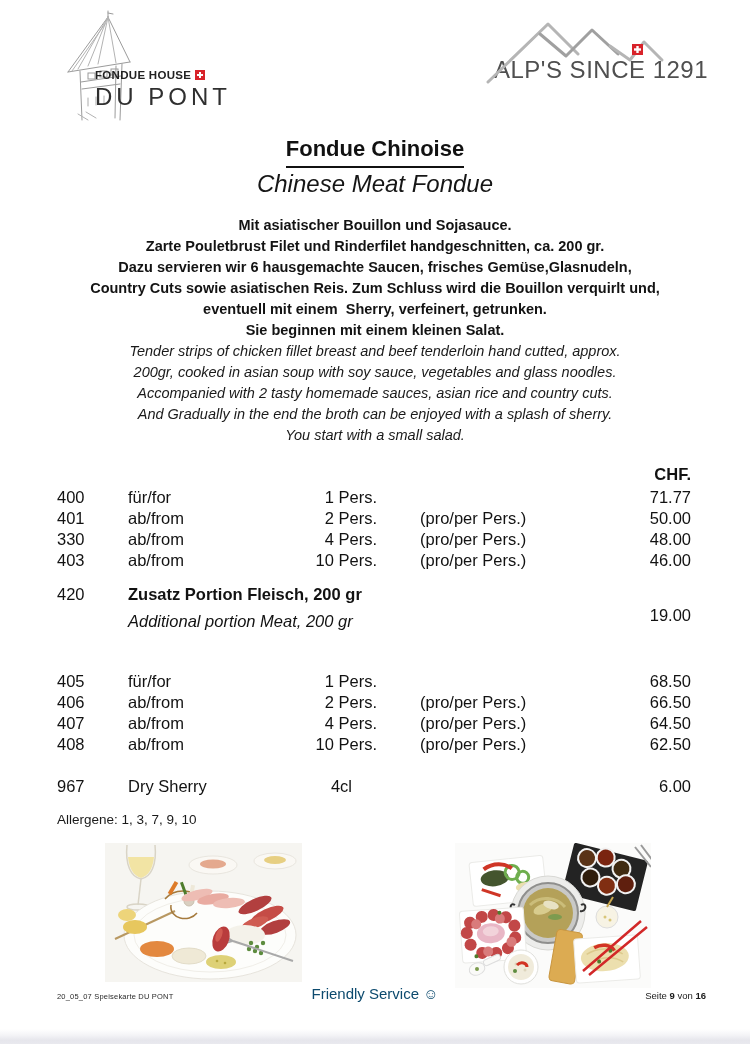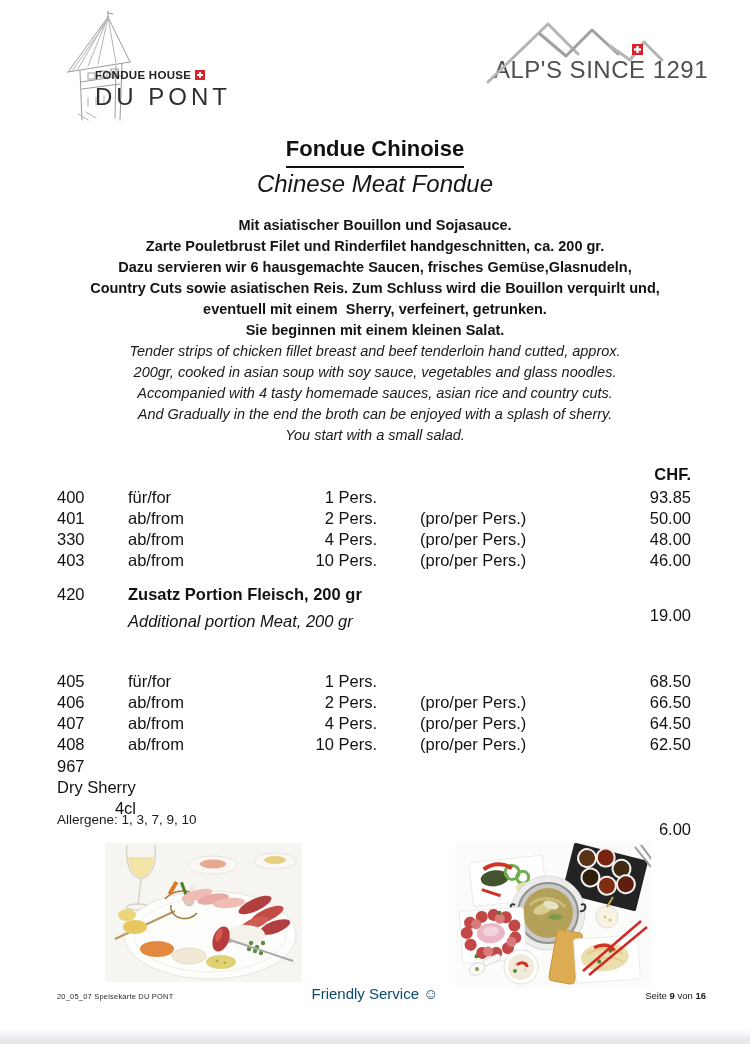--- a/index.html
+++ b/index.html
@@ -57,22 +57,22 @@
   .item-420 { position:absolute; left:57px; top:584px; width:634px; font-size:16.5px; }
   .item-420 .row { display:flex; height:21px; line-height:21px; }
   .name-de { font-weight:bold; }
   .name-en { font-style:italic;margin-top:6px; }
 
   .middle-note { position:absolute; top:640px; left:0; width:100%; text-align:center;
                  font-size:16px; line-height:21px; }
   .middle-note .de { white-space:pre; }
   .middle-note .en { white-space:pre; font-style:italic; }
 
-  .sherry { position:absolute; left:57px; top:756px; width:634px; display:flex;
-            height:21px; line-height:21px; font-size:16.5px;flex-direction:column; }
+  .sherry { position:absolute; left:57px; top:776px; width:634px; display:flex;
+            height:21px; line-height:21px; font-size:16.5px; }
 
   .allergens { position:absolute; left:57px; top:812px; font-size:13.5px; color:#1a1a1a; }
 
   
   .photo { position:absolute; display:block; }
   .photo-left  { left:105px; top:843px; }
   .photo-right { left:455px; top:843px; }
 
   
   .footer-left   { position:absolute; left:57px;  top:992px; font-size:7.5px; color:#2a2a2a; letter-spacing:0.2px; }
@@ -136,34 +136,34 @@
     <div class="desc-line">Zarte Pouletbrust Filet und Rinderfilet handgeschnitten, ca. 200 gr.</div>
     <div class="desc-line">Dazu servieren wir 6 hausgemachte Saucen, frisches Gemüse,Glasnudeln,</div>
     <div class="desc-line">Country Cuts sowie asiatischen Reis. Zum Schluss wird die Bouillon verquirlt und,</div>
     <div class="desc-line">eventuell mit einem  Sherry, verfeinert, getrunken.</div>
     <div class="desc-line">Sie beginnen mit einem kleinen Salat.</div>
   </div>
 
   <div class="desc-en">
     <div class="desc-line">Tender strips of chicken fillet breast and beef tenderloin hand cutted, approx.</div>
     <div class="desc-line">200gr, cooked in asian soup with soy sauce, vegetables and glass noodles.</div>
-    <div class="desc-line">Accompanied with 4 tasty homemade sauces, asian rice and country cuts.</div>
+    <div class="desc-line">Accompanied with 2 tasty homemade sauces, asian rice and country cuts.</div>
     <div class="desc-line">And Gradually in the end the broth can be enjoyed with a splash of sherry.</div>
     <div class="desc-line">You start with a small salad.</div>
   </div>
 
   <div class="chf-header">CHF.</div>
 
   <div class="ptable ptable-1">
     <div class="prow">
       <span class="c-code">400</span>
       <span class="c-label">für/for</span>
       <span class="c-qty">1 Pers.</span>
       <span class="c-per"></span>
-      <span class="c-price">93.85</span>
+      <span class="c-price">71.77</span>
     </div>
     <div class="prow">
       <span class="c-code">401</span>
       <span class="c-label">ab/from</span>
       <span class="c-qty">2 Pers.</span>
       <span class="c-per">(pro/per Pers.)</span>
       <span class="c-price">50.00</span>
     </div>
     <div class="prow">
       <span class="c-code">330</span>

